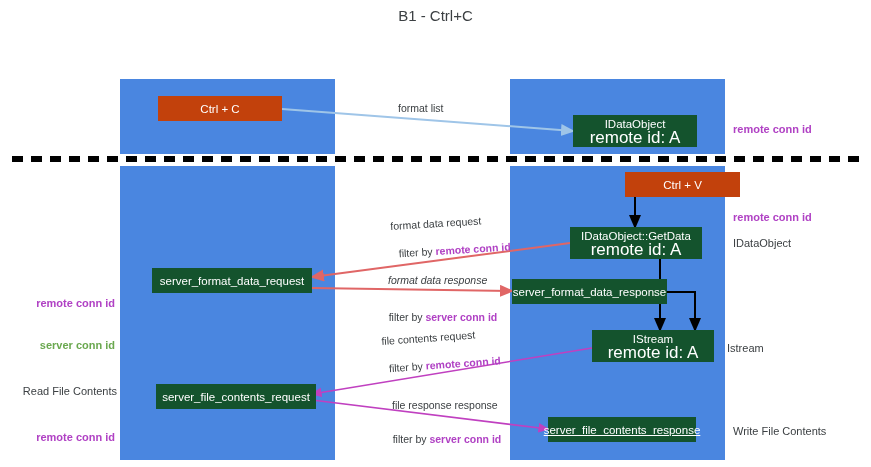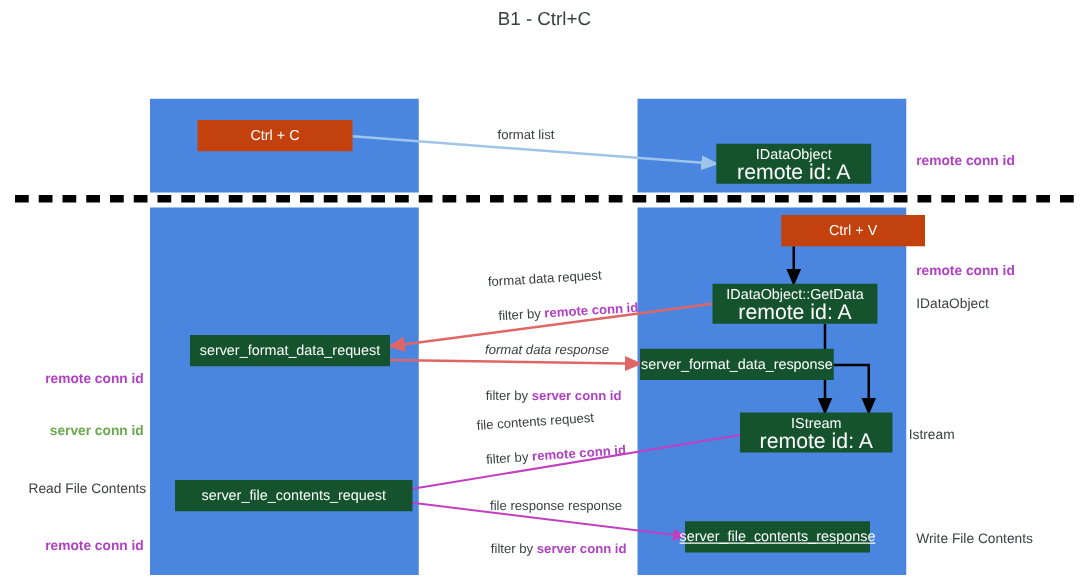--- a/index.html
+++ b/index.html
@@ -64,21 +64,21 @@
   .green { background: #c2410c; }
   .orange { background: #14532d; text-align: right; }
 
   #n-ctrlc   { left: 158px; top: 96px;  width: 124px; height: 25px; }
   #n-idataobj{ left: 573px; top: 115px; width: 124px; height: 32px; }
   #n-ctrlv   { left: 578px; top: 172px; width: 115px; height: 25px; margin-left: 47px; }
   #n-getdata { left: 570px; top: 227px; width: 132px; height: 32px; }
   #n-sfdreq  { left: 152px; top: 268px; width: 160px; height: 25px; }
   #n-sfdres  { left: 512px; top: 279px; width: 155px; height: 25px; }
   #n-istream { left: 592px; top: 330px; width: 122px; height: 32px; }
-  #n-sfcreq  { left: 140px; top: 384px; width: 190px; height: 25px; }
+  #n-sfcreq  { left: 156px; top: 384px; width: 160px; height: 25px; }
   #n-sfcres  { left: 548px; top: 417px; width: 148px; height: 25px; text-decoration: underline; }
 
   
   .side-label {
     font-size: 11px;
     line-height: 14px;
     color: #3c4043;
     white-space: pre;
   }
   .conn-remote { color: #b041c4; font-weight: bold; }

